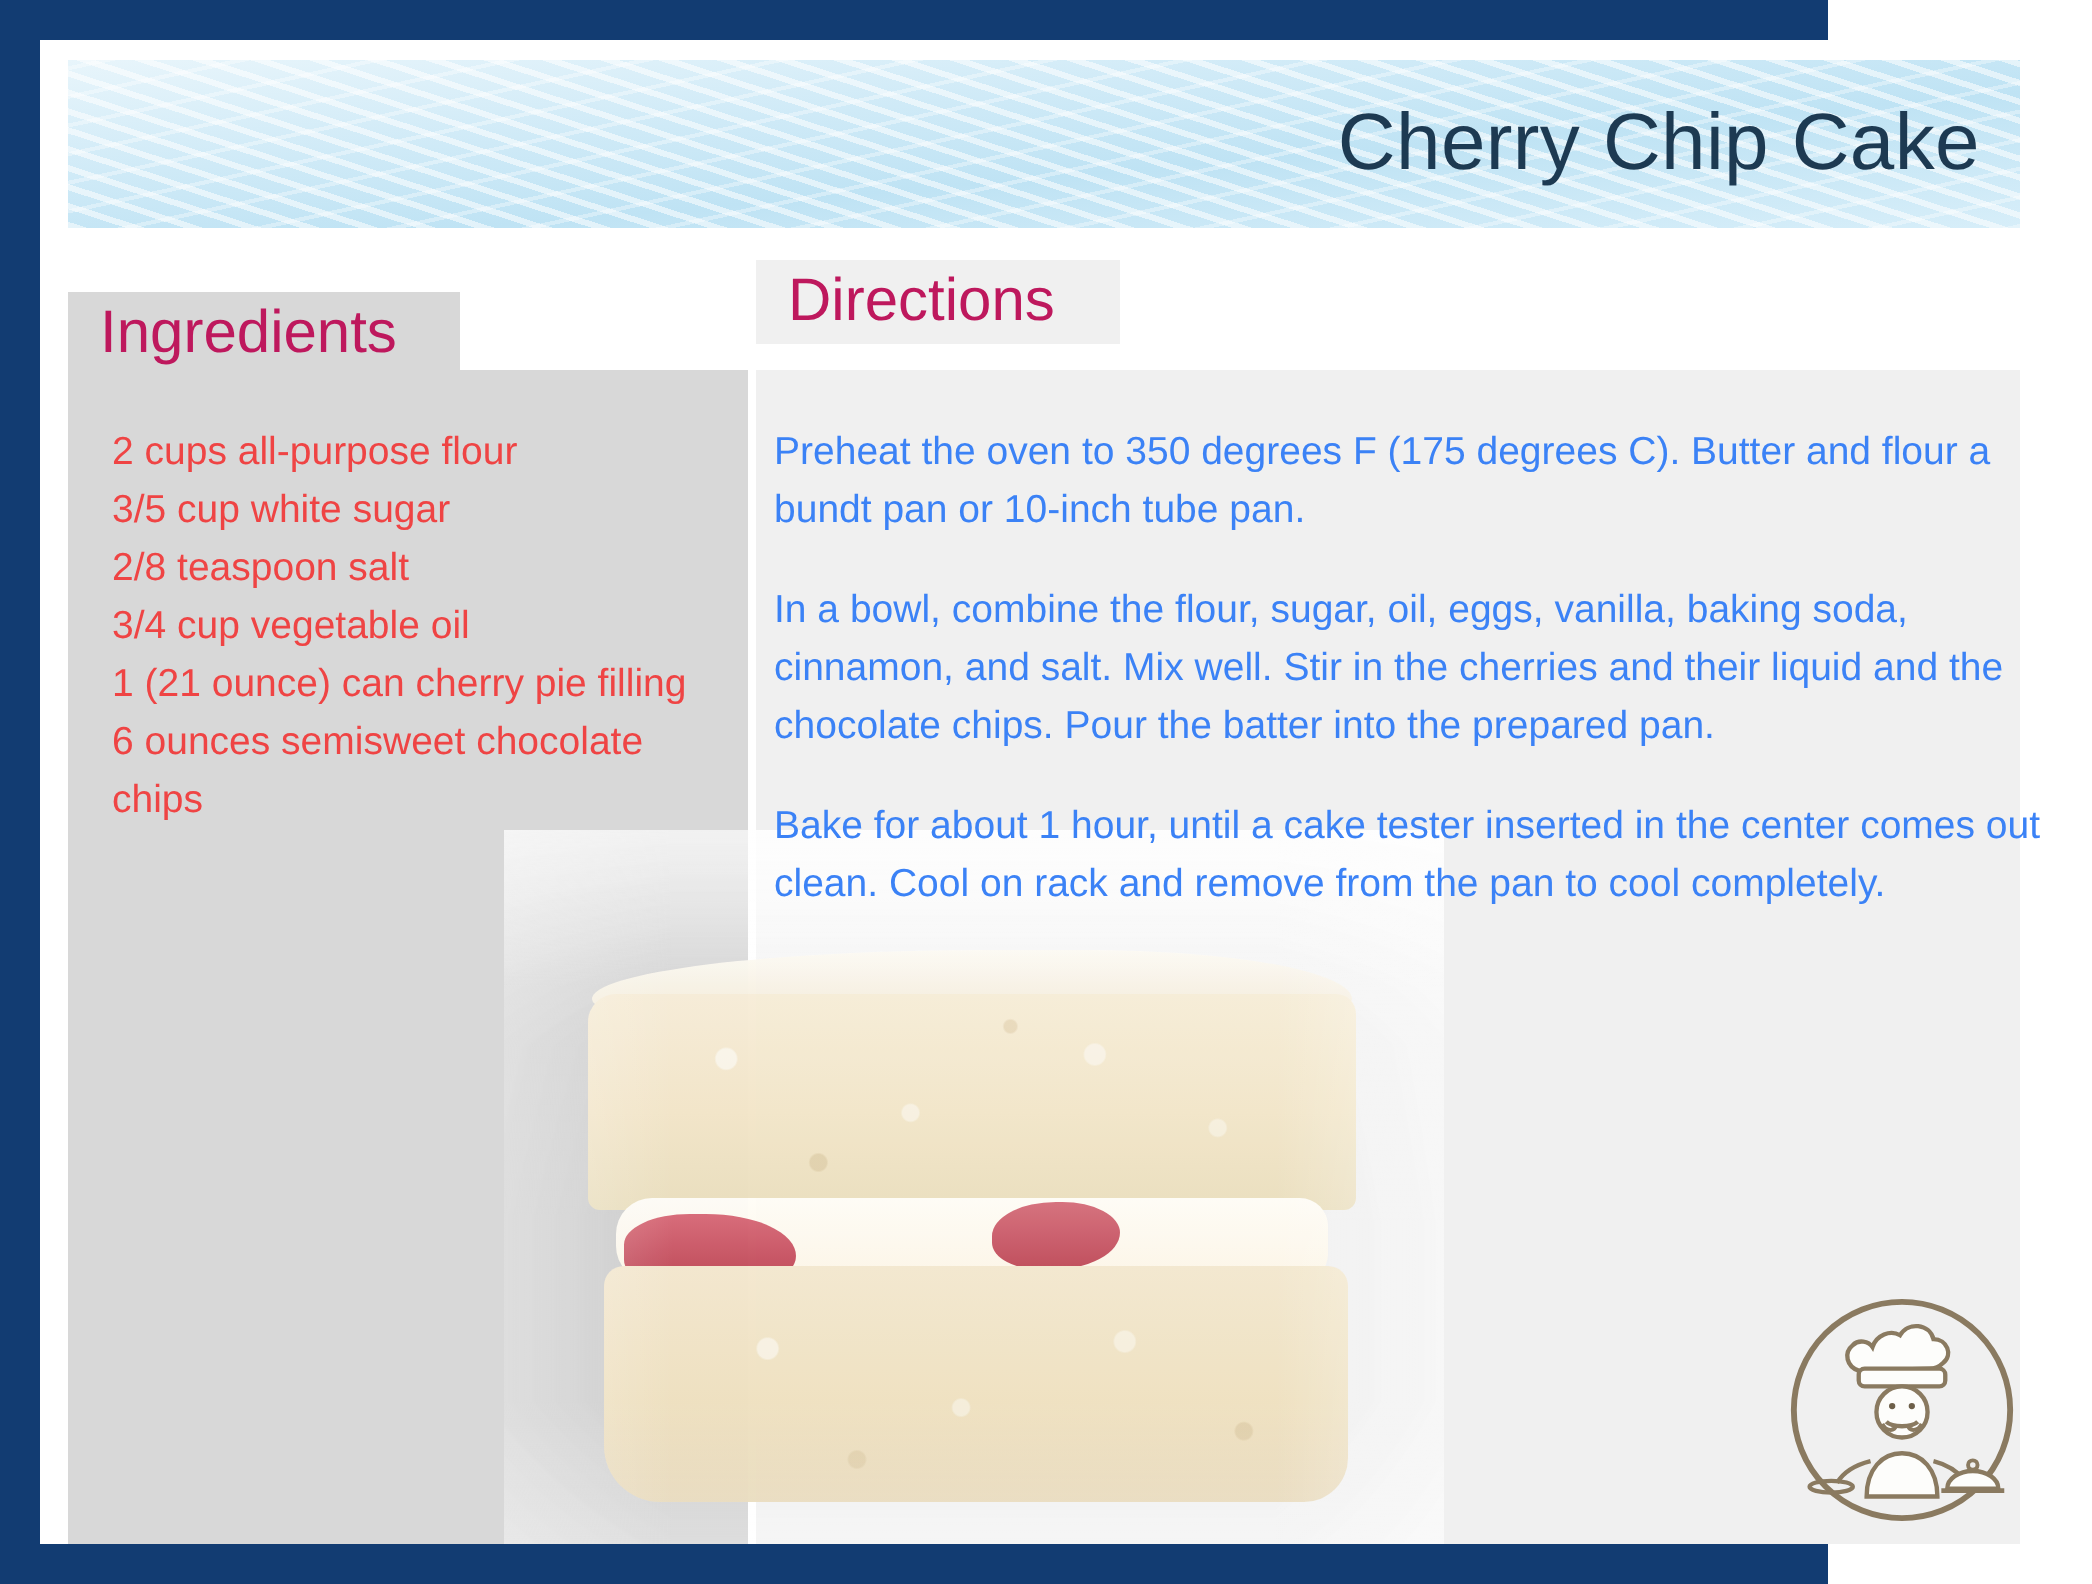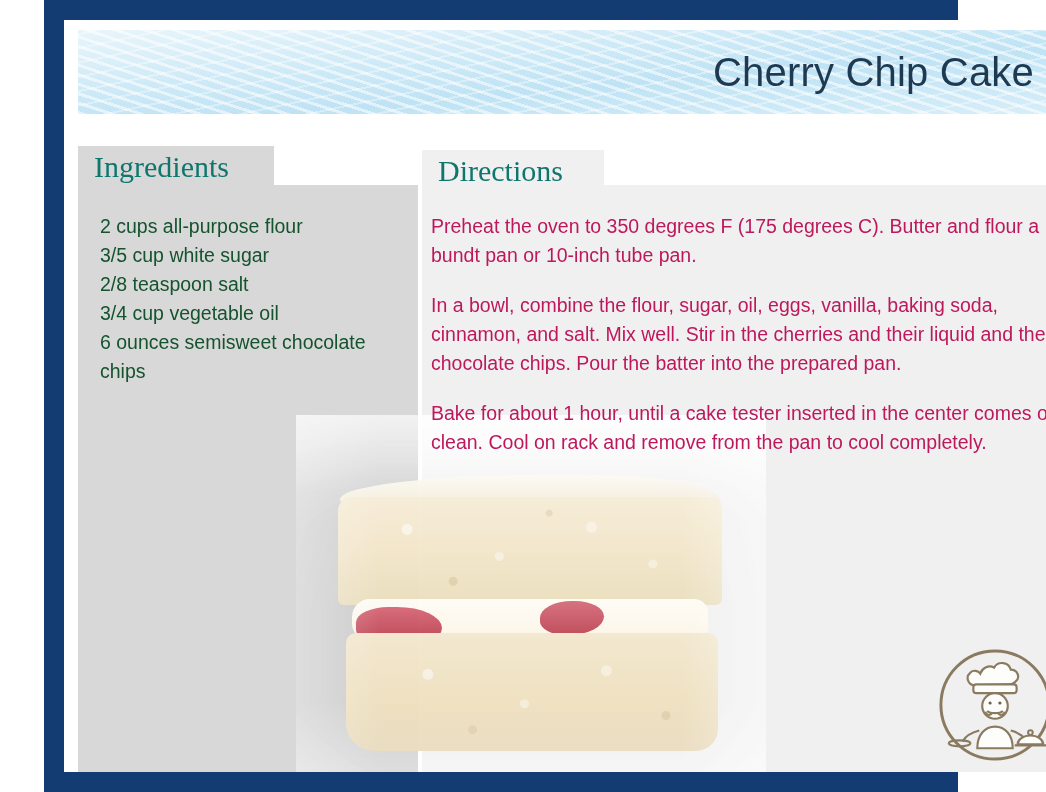--- a/index.html
+++ b/index.html
@@ -14,21 +14,20 @@
     font-family: "Liberation Sans", sans-serif;
   }
 
   .page {
     position: relative;
     width: 914px;
     height: 792px;
     background: #123c72;
     box-sizing: border-box;
     padding: 20px 22px 20px 20px;
-    margin-left: 44px;
   }
 
   .card {
     position: relative;
     width: 1004px;
     height: 752px;
     background: #ffffff;
     overflow: hidden;
   }
 
@@ -72,57 +71,56 @@
     height: 587px;
     background: #f0f0f0;
   }
 
   .tab {
     position: absolute;
     background: #d8d8d8;
     height: 42px;
     line-height: 42px;
     font-size: 30px;
-    color: #0f766e;
+    color: #be185d;
     padding: 0 14px 0 16px;
     box-sizing: border-box;
     white-space: nowrap;
-    font-family: Liberation Serif, serif;
   }
   .tab-ingredients {
     left: 14px;
     top: 126px;
     width: 196px;
   }
   .tab-directions {
     left: 358px;
-    top: 130px;
+    top: 110px;
     width: 182px;
     background: #f0f0f0;
   }
 
   .ing-list {
     position: absolute;
     left: 36px;
     top: 192px;
     width: 312px;
     font-size: 19.5px;
-    color: #14532d;
+    color: #ef4444;
     line-height: 29px;
     z-index: 5;
   }
   .ing-list div { white-space: normal; }
 
   .dir-body {
     position: absolute;
     left: 367px;
     top: 192px;
     width: 648px;
     font-size: 19.5px;
-    color: #be185d;
+    color: #3b82f6;
     line-height: 29px;
     z-index: 5;
   }
   .dir-body p {
     margin: 0 0 21px 0;
   }
 
   
   .photo {
     position: absolute;
@@ -248,20 +246,21 @@
     </div>
 
     <div class="col-ingredients"></div>
     <div class="tab tab-ingredients">Ingredients</div>
 
     <div class="ing-list">
       <div>2 cups all-purpose flour</div>
       <div>3/5 cup white sugar</div>
       <div>2/8 teaspoon salt</div>
       <div>3/4 cup vegetable oil</div>
+      <div>1 (21 ounce) can cherry pie filling</div>
       <div>6 ounces semisweet chocolate chips</div>
     </div>
 
     <div class="col-directions"></div>
     <div class="tab tab-directions">Directions</div>
 
     <div class="dir-body">
       <p>Preheat the oven to 350 degrees F (175 degrees C). Butter and flour a bundt pan or 10-inch tube pan.</p>
       <p>In a bowl, combine the flour, sugar, oil, eggs, vanilla, baking soda, cinnamon, and salt. Mix well. Stir in the cherries and their liquid and the chocolate chips. Pour the batter into the prepared pan.</p>
       <p>Bake for about 1 hour, until a cake tester inserted in the center comes out clean. Cool on rack and remove from the pan to cool completely.</p>

